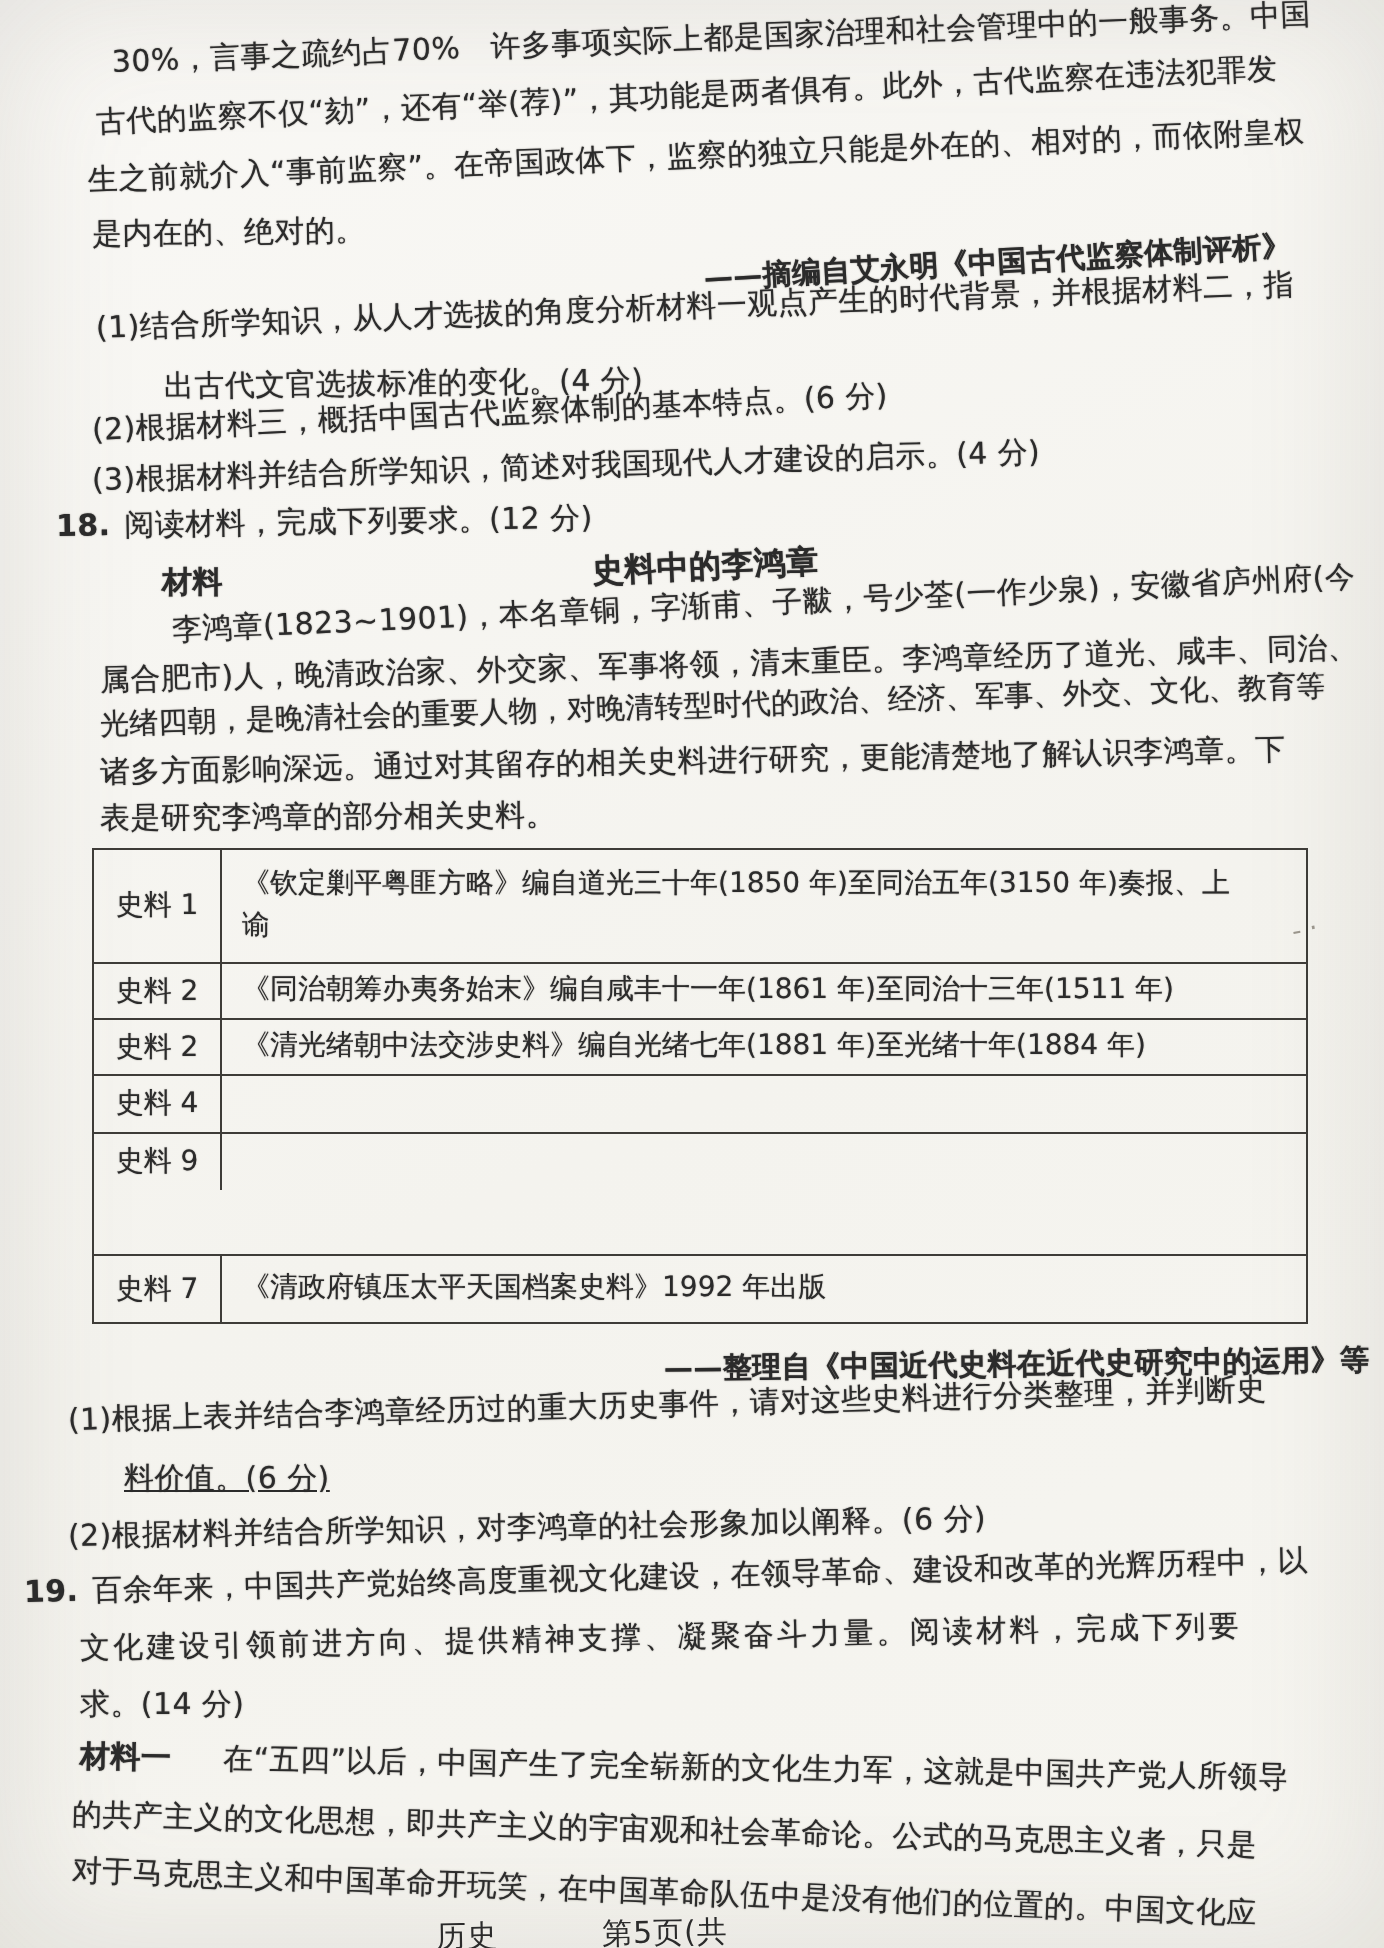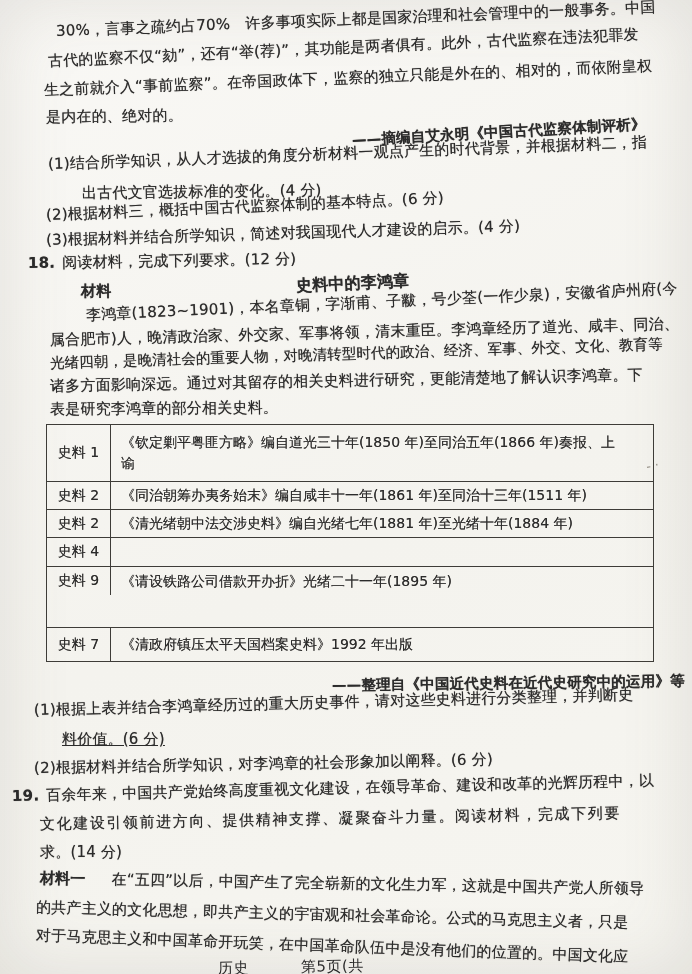--- a/index.html
+++ b/index.html
@@ -60,36 +60,35 @@
 
   <div class="ln" style="top:306px;left:86px;transform:rotate(-2.6deg);">李鸿章(1823~1901)，本名章铜，字渐甫、子黻，号少荃(一作少泉)，安徽省庐州府(今</div>
   <div class="ln" style="top:331px;left:50px;transform:rotate(-1.5deg);">属合肥市)人，晚清政治家、外交家、军事将领，清末重臣。李鸿章经历了道光、咸丰、同治、</div>
   <div class="ln" style="top:354px;left:50px;letter-spacing:0;font-size:14.6px;transform:rotate(-1.8deg);">光绪四朝，是晚清社会的重要人物，对晚清转型时代的政治、经济、军事、外交、文化、教育等</div>
   <div class="ln" style="top:377px;left:50px;transform:rotate(-1.1deg);">诸多方面影响深远。通过对其留存的相关史料进行研究，更能清楚地了解认识李鸿章。下</div>
   <div class="ln" style="top:400px;left:50px;transform:rotate(-0.4deg);">表是研究李鸿章的部分相关史料。</div>
 
   <div class="mtable">
     <div class="trow" style="height:56px;">
       <div class="tlabel">史料 1</div>
-      <div class="ttext" style="padding-right:34px;">《钦定剿平粤匪方略》编自道光三十年(1850 年)至同治五年(1866 年)奏报、上谕</div>
+      <div class="ttext" style="padding-right:34px;">《钦定剿平粤匪方略》编自道光三十年(1850 年)至同治五年(3150 年)奏报、上谕</div>
     </div>
     <div class="trow" style="height:28px;">
       <div class="tlabel">史料 2</div>
       <div class="ttext">《同治朝筹办夷务始末》编自咸丰十一年(1861 年)至同治十三年(1511 年)</div>
     </div>
     <div class="trow" style="height:28px;">
       <div class="tlabel">史料 2</div>
       <div class="ttext">《清光绪朝中法交涉史料》编自光绪七年(1881 年)至光绪十年(1884 年)</div>
     </div>
     <div class="trow" style="height:29px;">
       <div class="tlabel">史料 4</div>
     </div>
     <div class="trow" style="height:29px;">
       <div class="tlabel">史料 9</div>
-      <div class="ttext">《请设铁路公司借款开办折》光绪二十一年(1895 年)</div>
     </div>
     <div class="trow" style="height:34px;margin-top:32px;">
       <div class="tlabel">史料 7</div>
       <div class="ttext">《清政府镇压太平天国档案史料》1992 年出版</div>
     </div>
   </div>
 
   <div class="ln cite b" style="top:676px;left:332px;transform:rotate(-0.7deg);">——整理自《中国近代史料在近代史研究中的运用》等</div>
 
   <div class="ln" style="top:701px;left:34px;transform:rotate(-1.5deg);">(1)根据上表并结合李鸿章经历过的重大历史事件，请对这些史料进行分类整理，并判断史</div>

